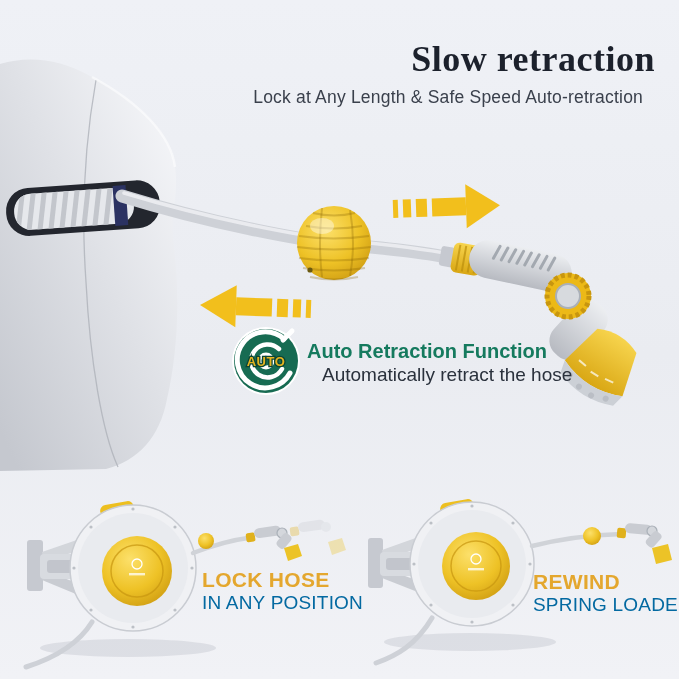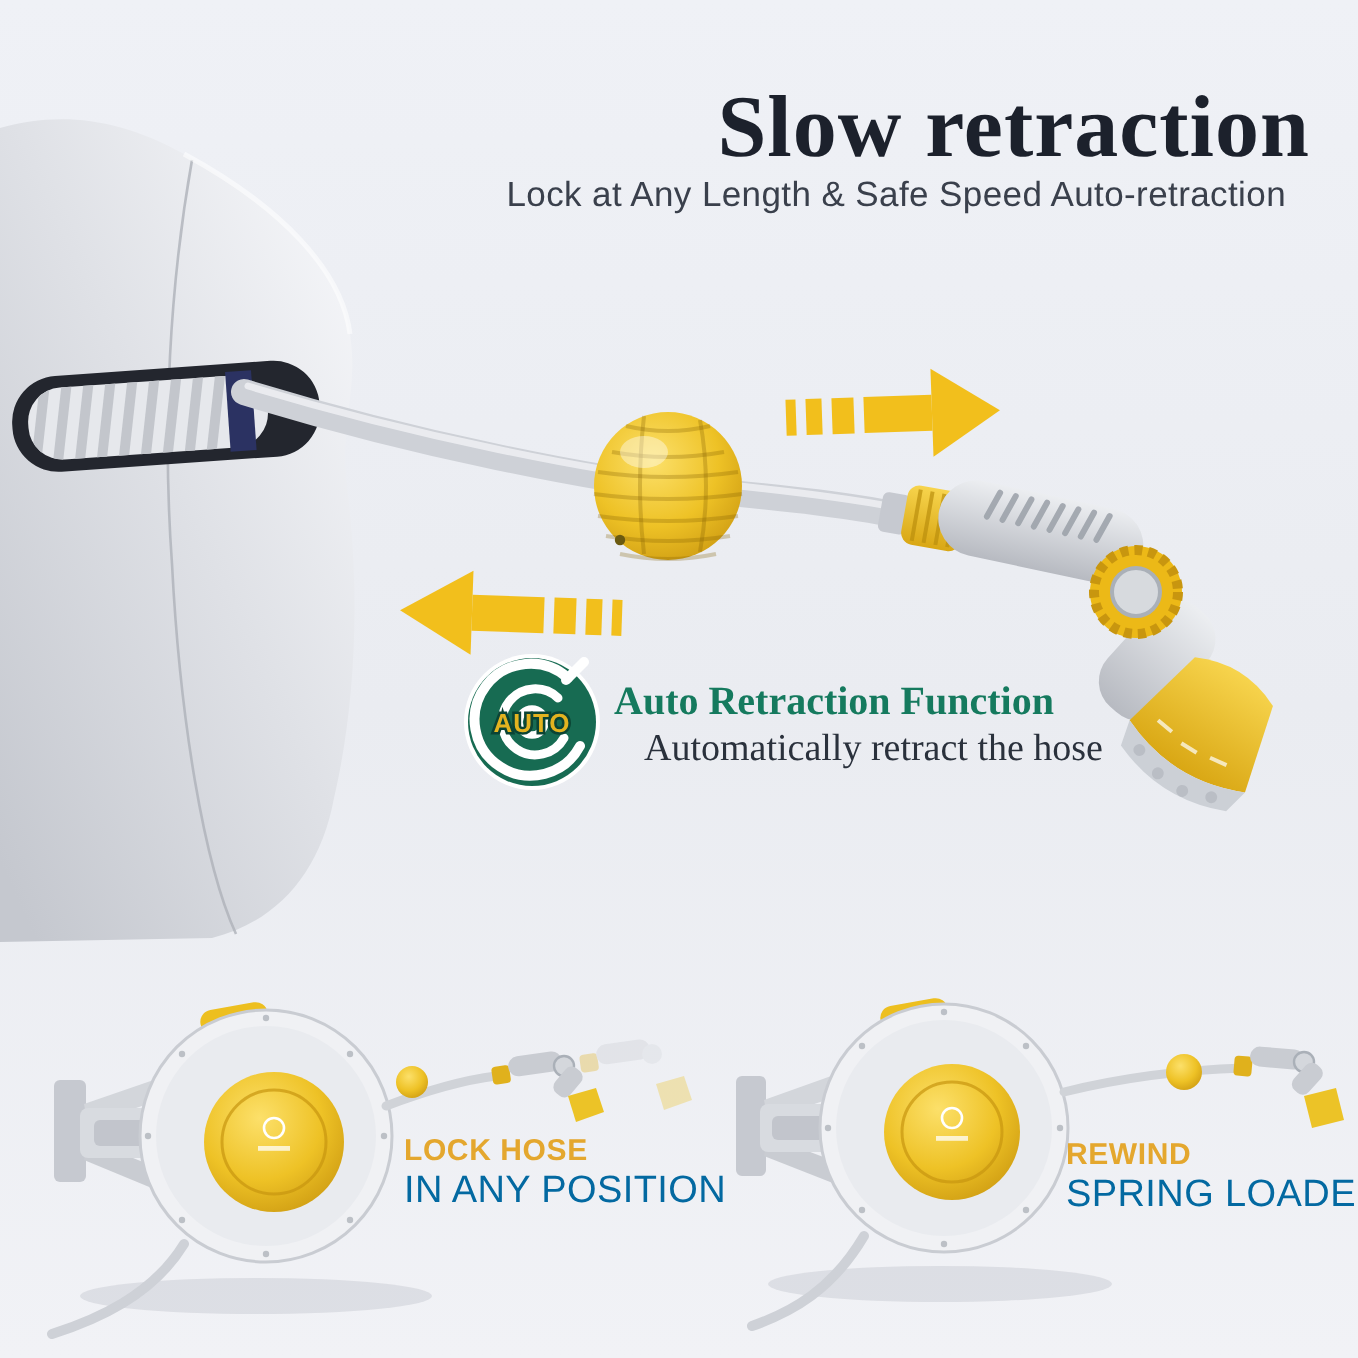--- a/index.html
+++ b/index.html
@@ -7,31 +7,31 @@
     width:679px;height:679px;overflow:hidden;
     font-family:"Liberation Sans",sans-serif;
     background:linear-gradient(180deg,#eff1f6 0%,#eaecf1 52%,#f1f2f6 100%);
     position:relative;
   }
   .stage{position:absolute;inset:0;}
   svg{position:absolute;left:0;top:0;}
   .txt{position:absolute;white-space:nowrap;}
   .title{
     right:24px;top:38px;
-    font-family:"Liberation Serif",serif;font-weight:700;font-size:44px;
+    font-family:"Liberation Serif",serif;font-weight:700;font-size:36px;
     color:#1c212c;letter-spacing:.5px;
   }
   .subtitle{
     right:36px;top:87px;font-size:17.5px;color:#3a404c;letter-spacing:.2px;
   }
-  .feature{left:307px;top:340px;line-height:1.18;font-family:Liberation Serif, serif;}
+  .feature{left:307px;top:340px;line-height:1.18;}
   .feature .h{font-size:20px;font-weight:700;color:#157a5e;}
   .feature .d{font-size:19px;color:#2a313c;margin-left:15px;}
   .callout{line-height:1.2;}
-  .callout .h{font-size:15px;font-weight:700;color:#e4a72e;letter-spacing:.3px;}
+  .callout .h{font-size:21px;font-weight:700;color:#e4a72e;letter-spacing:.3px;}
   .callout .d{font-size:19px;color:#0369a1;letter-spacing:.2px;}
   .lock{left:202px;top:567px;}
   .rewind{left:533px;top:569px;}
 </style>
 </head>
 <body>
 
 <div class="stage">
 
 <svg width="679" height="679" viewBox="0 0 679 679">

